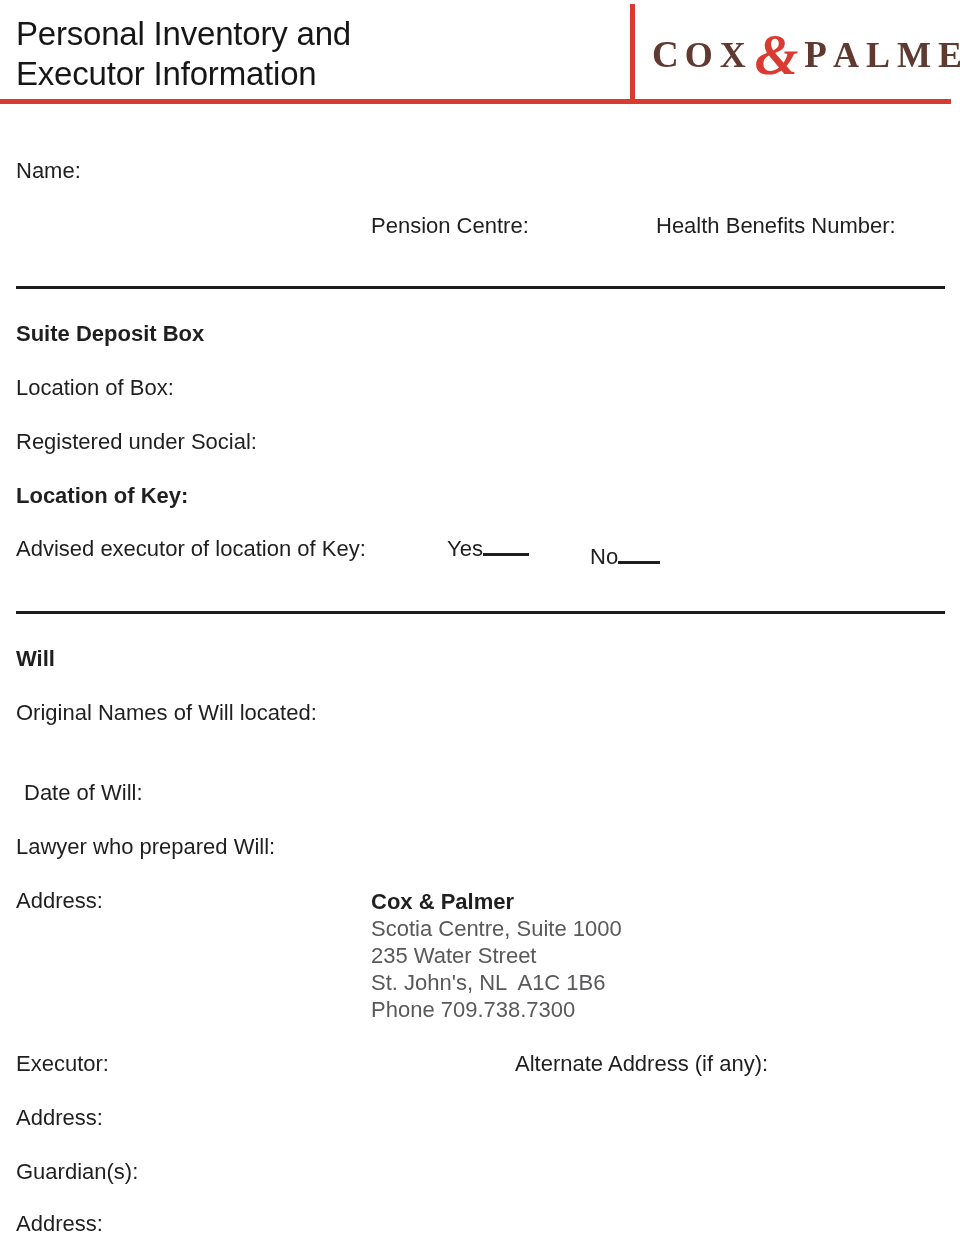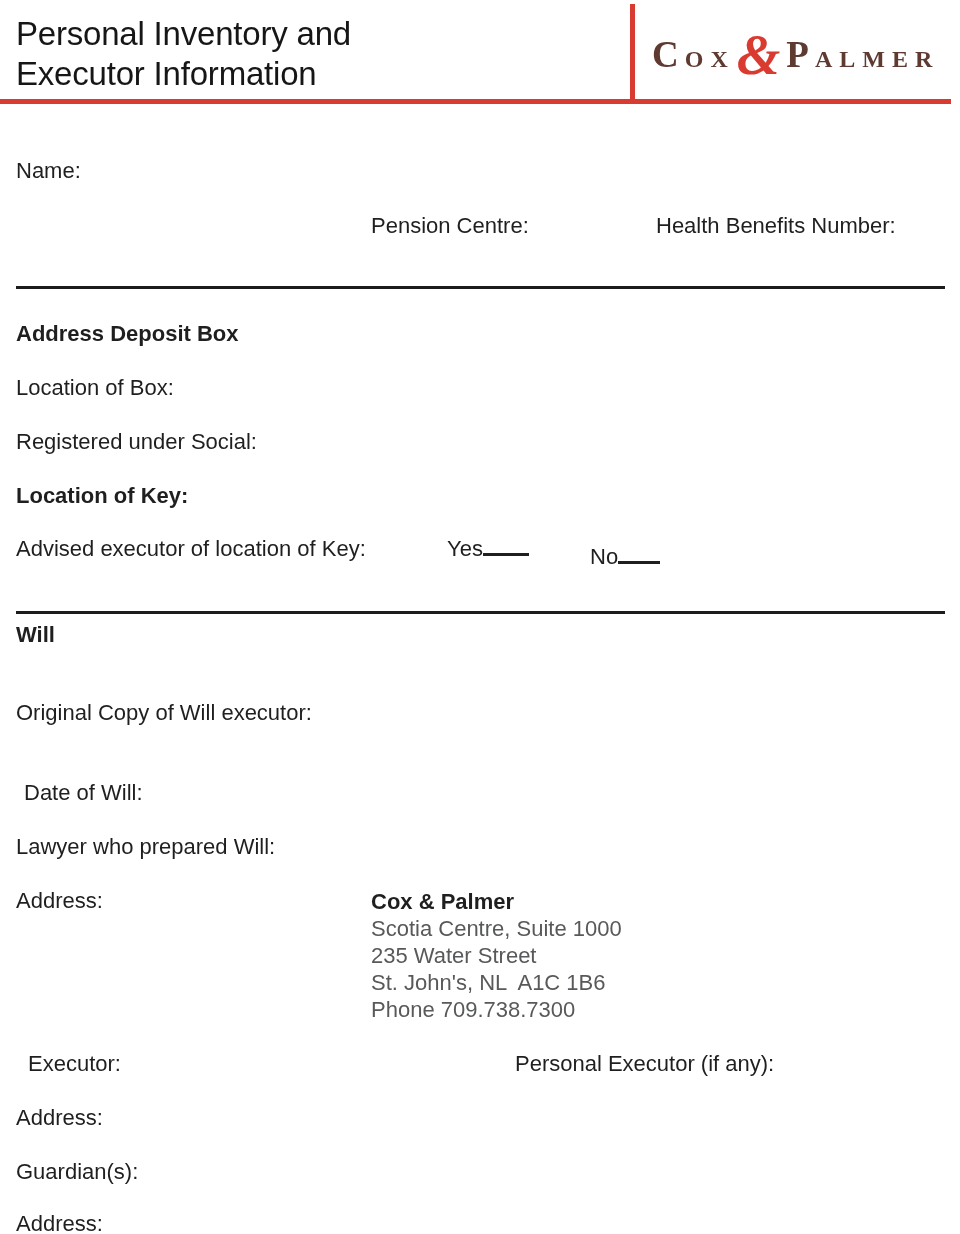--- a/index.html
+++ b/index.html
@@ -27,21 +27,21 @@
     background:var(--red,#d93b31);
   }
   .logo{
     left:652px;top:16px;width:300px;height:70px;
     font-family:"Liberation Serif", serif;
     font-weight:bold;color:var(--brown,#5e3a31);
     white-space:nowrap;
     display:flex;align-items:baseline;
   }
   .logo .big{font-size:37px;letter-spacing:6px;}
-  .logo .small{font-size:24px;letter-spacing:7px;}
+  .logo .small{font-size:36px;letter-spacing:7px;}
   .logo .amp{
     font-size:56px;font-style:italic;
     color:var(--red,#d93b31);
     margin:0 6px 0 2px;
     position:relative;top:7px;
     letter-spacing:0;
   }
   
   .lbl{
     font-size:22px;line-height:26px;
@@ -89,54 +89,54 @@
 
   <div class="abs brand-hline"></div>
 
   <div class="abs lbl" style="left:16px;top:158px;">Name:</div>
 
   <div class="abs lbl" style="left:371px;top:213px;">Pension Centre:</div>
   <div class="abs lbl" style="left:656px;top:213px;">Health Benefits Number:</div>
 
   <div class="abs rule" style="top:286px;"></div>
 
-  <div class="abs lbl bold" style="left:16px;top:321px;">Address Deposit Box</div>
+  <div class="abs lbl bold" style="left:16px;top:321px;">Suite Deposit Box</div>
 
   <div class="abs lbl" style="left:16px;top:375px;">Location of Box:</div>
 
   <div class="abs lbl" style="left:16px;top:429px;">Registered under Social:</div>
 
   <div class="abs lbl" style="left:16px;top:483px;font-weight:bold;">Location of Key:</div>
 
   <div class="abs lbl" style="left:16px;top:536px;">Advised executor of location of Key:</div>
   <div class="abs lbl" style="left:447px;top:536px;"><span>Yes</span><span class="blank yes"></span></div>
   <div class="abs lbl" style="left:590px;top:544px;"><span>No</span><span class="blank no"></span></div>
 
   <div class="abs rule" style="top:611px;"></div>
 
-  <div class="abs lbl bold" style="left:16px;top:622px;">Will</div>
+  <div class="abs lbl bold" style="left:16px;top:646px;">Will</div>
 
-  <div class="abs lbl" style="left:16px;top:700px;">Original Copy of Will executor:</div>
+  <div class="abs lbl" style="left:16px;top:700px;">Original Names of Will located:</div>
 
   <div class="abs lbl" style="left:16px;top:780px;margin-left:8px;">Date of Will:</div>
 
   <div class="abs lbl" style="left:16px;top:834px;">Lawyer who prepared Will:</div>
 
   <div class="abs lbl" style="left:16px;top:888px;">Address:</div>
 
   <div class="abs firm-block">
     <div class="firm-name">Cox &amp; Palmer</div>
     <div class="firm-line">Scotia Centre, Suite 1000</div>
     <div class="firm-line">235 Water Street</div>
     <div class="firm-line">St. John's, NL  A1C 1B6</div>
     <div class="firm-line">Phone 709.738.7300</div>
   </div>
 
-  <div class="abs lbl" style="left:16px;top:1051px;margin-left:12px;">Executor:</div>
-  <div class="abs lbl" style="left:515px;top:1051px;">Personal Executor (if any):</div>
+  <div class="abs lbl" style="left:16px;top:1051px;">Executor:</div>
+  <div class="abs lbl" style="left:515px;top:1051px;">Alternate Address (if any):</div>
 
   <div class="abs lbl" style="left:16px;top:1105px;">Address:</div>
 
   <div class="abs lbl" style="left:16px;top:1159px;">Guardian(s):</div>
 
   <div class="abs lbl" style="left:16px;top:1211px;">Address:</div>
 
 </div>
 
 </body></html>

